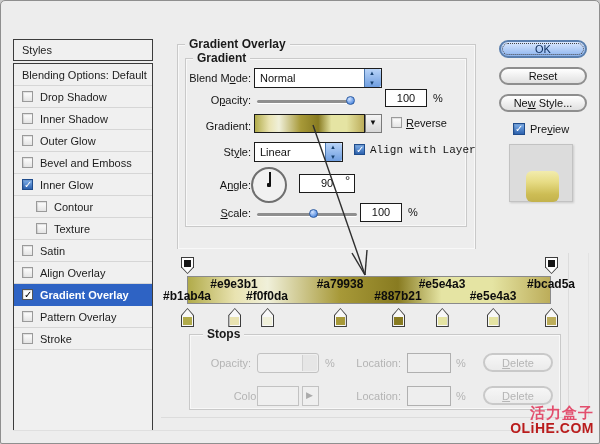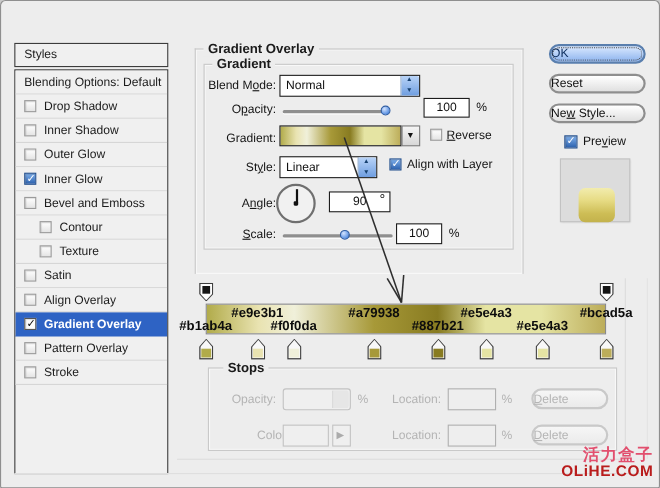--- a/index.html
+++ b/index.html
@@ -37,21 +37,21 @@
   .unit{position:absolute;font-size:11px;color:#141414;}
   .track{position:absolute;height:3px;background:#8f8f8f;border-radius:2px;box-shadow:0 1px 0 #fff;}
   .thumb{position:absolute;width:9px;height:9px;border-radius:50%;background:radial-gradient(circle at 35% 30%,#d3e4ff,#5d93e3 70%,#3a6cb8);border:1px solid #2d5ca3;}
   .swatch{position:absolute;border:1px solid #1c1c1c;}
   .gab{position:absolute;background:linear-gradient(180deg,#f5f5f5,#d7d7d7);border:1px solid #7a7a7a;}
   .gab::after{content:"▼";position:absolute;left:3px;top:3px;font-size:8px;color:#111;}
   .dial{position:absolute;width:36px;height:36px;border-radius:50%;border:2px solid #6f6f6f;background:#f1f1f1;}
   .needle{position:absolute;left:16px;top:3px;width:2px;height:14px;background:#111;}
   .dialdot{position:absolute;left:14px;top:14px;width:4px;height:4px;background:#111;border-radius:1px;}
   
-  .pill{position:absolute;border-radius:10px;border:2px solid #8e8e8e;background:linear-gradient(180deg,#ffffff,#e0e0e0);font-size:11px;color:#111;text-align:left;}
+  .pill{position:absolute;border-radius:10px;border:2px solid #8e8e8e;background:linear-gradient(180deg,#ffffff,#e0e0e0);font-size:11px;color:#111;text-align:center;}
   .pill.ok{background:linear-gradient(180deg,#dbe9ff,#8db4ee);border-color:#5a7fae;color:#0c2d5e;outline:1px dotted #444;outline-offset:-4px;}
   .pill.disabled{border-color:#c9c9c9;color:#b5b5b5;background:linear-gradient(180deg,#f6f6f6,#ebebeb);}
   
   .thumbbox{position:absolute;left:508px;top:143px;width:64px;height:58px;background:#dcdcdc;border:1px solid #c2c2c2;box-shadow:1px 1px 2px rgba(0,0,0,.15);}
   .goldshape{position:absolute;left:16px;top:26px;width:33px;height:31px;border-radius:6px;background:linear-gradient(180deg,#f2ecae 0%,#e7dc85 35%,#cdbd55 75%,#c3b24c 100%);}
   
   .gbar{position:absolute;left:186px;top:275px;width:364px;height:28px;border:1px solid #8a8a8a;}
   .hexlab{position:absolute;width:56px;text-align:center;font-size:12px;font-weight:600;color:#0d0d0d;z-index:6;}
   .opstop{position:absolute;width:13px;height:17px;clip-path:polygon(0 0,100% 0,100% 60%,50% 100%,0 60%);background:#3c3c3c;z-index:4;}
   .opstop .in{position:absolute;left:1px;top:1px;right:1px;bottom:1px;clip-path:polygon(0 0,100% 0,100% 60%,50% 100%,0 60%);background:#fdfdfd;}
@@ -90,26 +90,26 @@
         </div>
         <div class="side-item">
           <span class="cb"></span>
           <span>Inner Shadow</span>
         </div>
         <div class="side-item">
           <span class="cb"></span>
           <span>Outer Glow</span>
         </div>
         <div class="side-item">
+          <span class="cb"></span>
+          <span>Bevel and Emboss</span>
+        </div>
+        <div class="side-item">
           <span class="cb blue"></span>
           <span>Inner Glow</span>
-        </div>
-        <div class="side-item">
-          <span class="cb"></span>
-          <span>Bevel and Emboss</span>
         </div>
         <div class="side-item indent">
           <span class="cb"></span>
           <span>Contour</span>
         </div>
         <div class="side-item indent">
           <span class="cb"></span>
           <span>Texture</span>
         </div>
         <div class="side-item">
@@ -156,21 +156,21 @@
   <div class="gab" style="left:364px;top:113px;width:17px;height:19px;"></div>
   <span class="cb" style="position:absolute;left:390px;top:116px;"></span>
   <div class="unit" style="left:405px;top:116px;"><u>R</u>everse</div>
 
   <div class="lbl" style="left:170px;top:145px;width:80px;">St<u>y</u>le:</div>
   <div class="dd" style="left:253px;top:141px;width:89px;height:20px;">
     <span class="val">Linear</span>
     <span class="stepper"></span>
   </div>
   <span class="cb blue" style="position:absolute;left:353px;top:143px;"></span>
-  <div class="unit" style="left:369px;top:143px;">Align with Layer</div>
+  <div class="unit" style="left:369px;top:143px;font-family:Liberation Mono, monospace;">Align with Layer</div>
 
   <div class="lbl" style="left:170px;top:178px;width:80px;">A<u>n</u>gle:</div>
   <div class="dial" style="left:250px;top:166px;">
     <span class="needle"></span>
     <span class="dialdot"></span>
   </div>
   <div class="inp" style="left:298px;top:173px;width:56px;height:19px;line-height:17px;">90</div>
   <div class="unit" style="left:344px;top:172px;font-size:13px;">°</div>
 
   <div class="lbl" style="left:170px;top:206px;width:80px;"><u>S</u>cale:</div>

